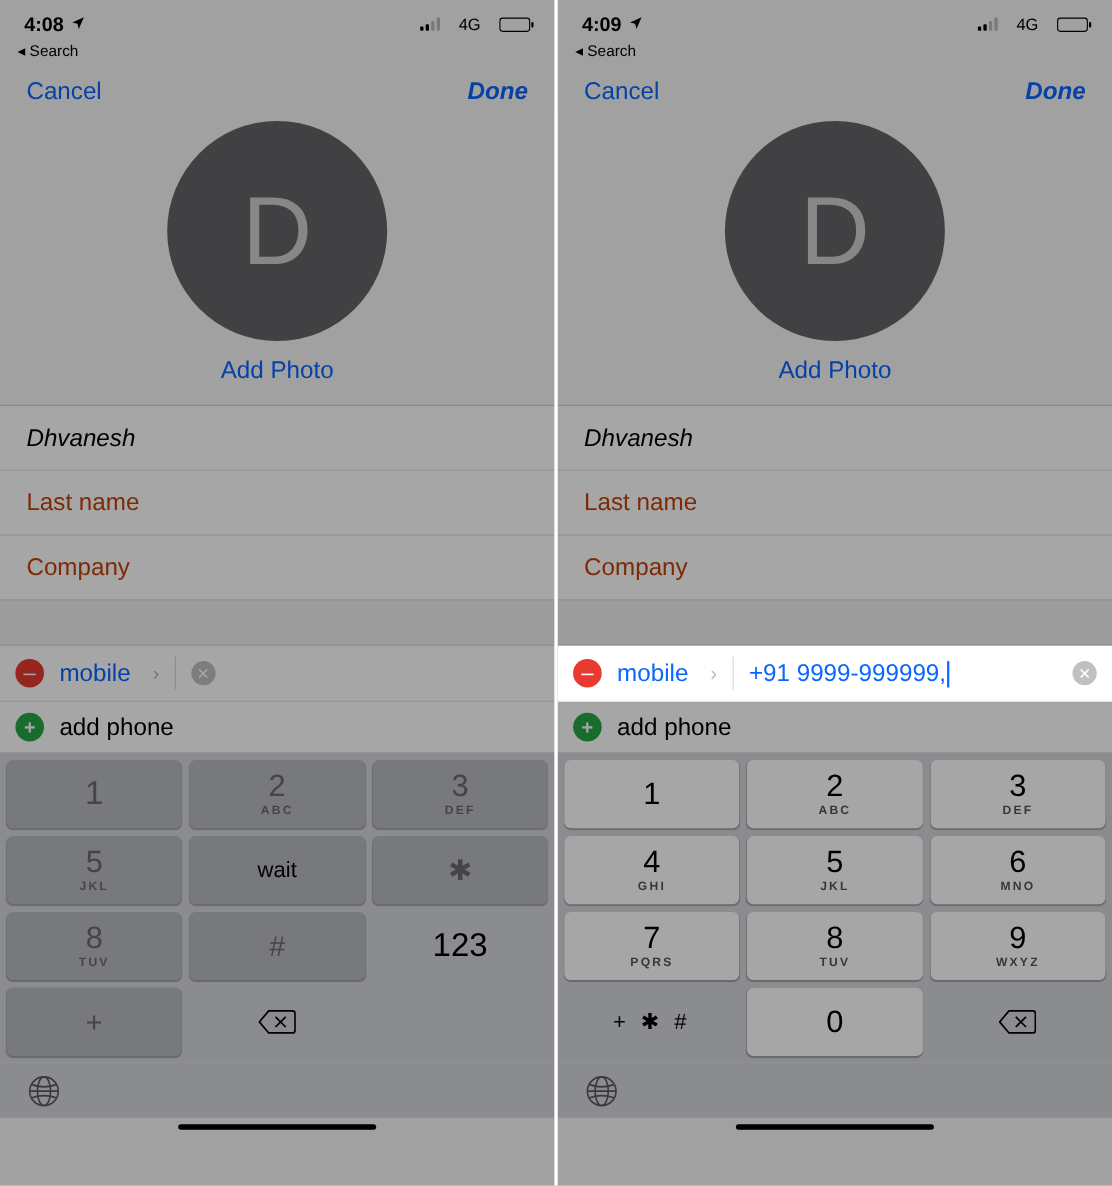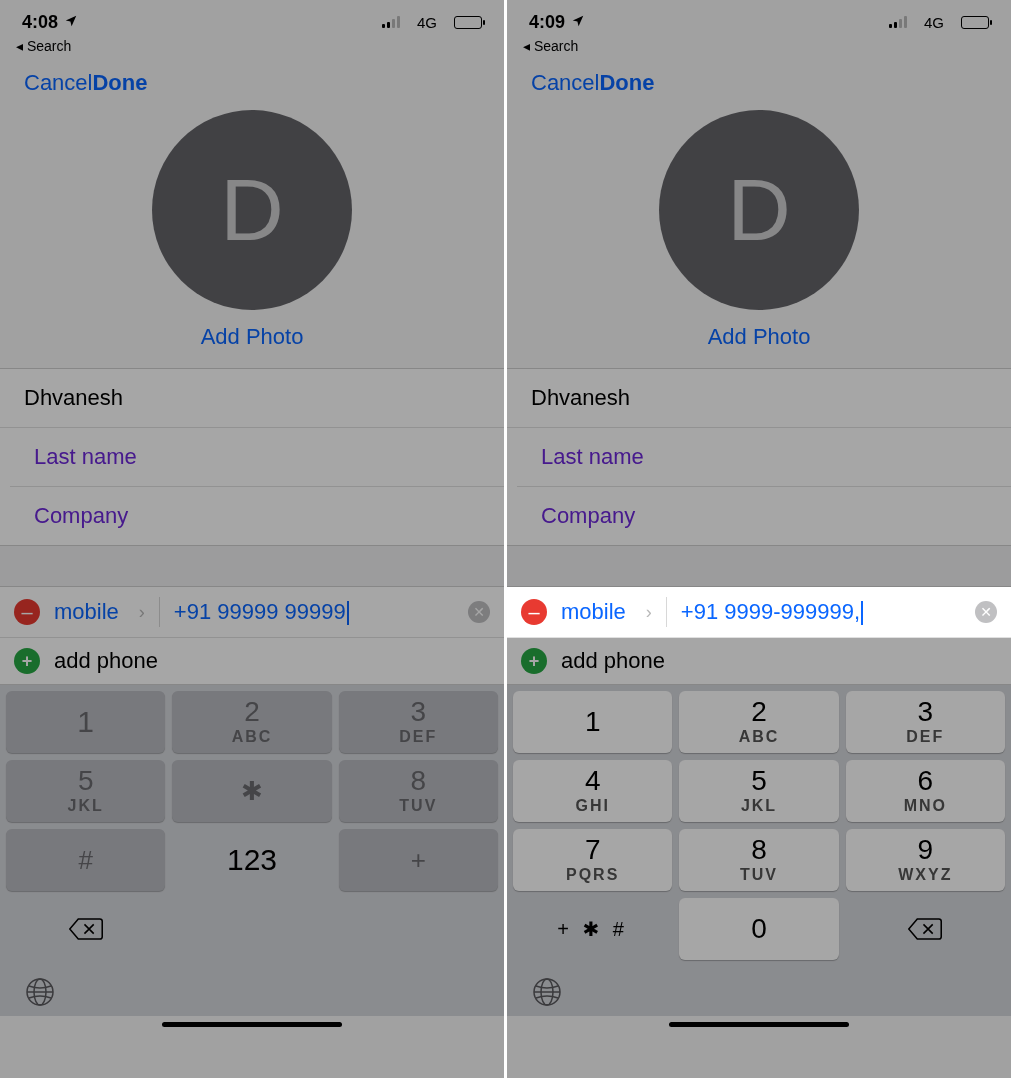--- a/index.html
+++ b/index.html
@@ -12,51 +12,51 @@
   .status-left { display:flex; align-items:center; gap:6px;}
   .status-right { display:flex; align-items:center; gap:17px; font-size:15px; font-weight:500;}
   .loc-icon { display:inline-block; }
   .signal { display:inline-flex; align-items:flex-end; gap:2px; height:12px;}
   .signal .b { width:3px; background:#000; border-radius:1px;}
   .signal .b1{height:4px;} .signal .b2{height:6px;} .signal .b3{height:9px;background:#bbb;} .signal .b4{height:12px;background:#bbb;}
   .battery { display:inline-block; width:28px; height:13px; border:1.5px solid #000; border-radius:3px; position:relative;}
   .battery::after{content:"";position:absolute;right:-4px;top:3px;width:2.5px;height:5px;background:#000;border-radius:1px;}
   .battery-fill{height:100%;width:70%;background:#000;border-radius:1px;}
   .back-search { font-size:14px; color:#000000; padding: 2px 16px 6px 16px;}
-  .nav { display:flex; justify-content:flex-start; padding: 10px 24px 6px 24px;}
+  .nav { display:flex; justify-content:space-between; padding: 10px 24px 6px 24px;}
   .nav-btn { font-size:22px; color:#0a66ff; background:none;border:none;}
-  .nav-btn.done{font-weight:600;}
+  .nav-btn.done{font-weight:600;font-style:italic;}
   .avatar-zone{ display:flex; flex-direction:column; align-items:center; padding: 8px 0 18px 0; background:#f7f7f8;}
   .avatar{ width:200px; height:200px; border-radius:50%; background:#656569; display:flex; align-items:center; justify-content:center;}
   .avatar-letter{ color:#d0d0d2; font-size:88px; font-weight:500;}
   .add-photo{ color:#0a66ff; font-size:22px; margin-top:14px; background:none;border:none;}
   .fields { background:#fff; border-top:1px solid #d0d0d0; border-bottom:1px solid #d0d0d0;}
   .field{ padding:16px 24px; font-size:22px; border-bottom:1px solid #e0e0e0;}
   .field:last-child{border-bottom:none;}
-  .field.filled{ color:#000; font-weight:400;}
-  .field.placeholder{ color:#6d28d9;margin-left:10px;}
+  .field.filled{ color:#000; font-weight:400;font-style:italic;}
+  .field.placeholder{ color:#c2410c;}
   .spacer{ height:40px; background:#f0f0f2;}
   .phone-rows{ background:#fff; border-top:1px solid #d0d0d0; border-bottom:1px solid #d0d0d0;}
   .phone-row{ display:flex; align-items:center; padding:10px 14px; gap:14px; border-bottom:1px solid #e0e0e0; position:relative;}
   .phone-row:last-child{border-bottom:none;}
   .circle-btn{ width:26px;height:26px;border-radius:50%; display:flex;align-items:center;justify-content:center;flex-shrink:0;}
   .circle-minus{ background:#e83a31; color:#fff; font-size:20px; line-height:1;}
   .circle-plus{ background:#27a844; color:#fff; font-size:18px; line-height:1; font-weight:600;}
   .label-group{ display:flex; align-items:center; gap:20px; color:#0a66ff; font-size:22px;}
   .chev{ color:#b8b8b8; font-size:18px;}
   .divider-v{ width:1px; height:30px; background:#d8d8d8;}
   .number-val{ color:#0a66ff; font-size:22px; font-weight:400; flex:1;}
   .caret{ display:inline-block; width:2px; height:24px; background:#0a66ff; vertical-align:middle; margin-left:1px;}
   .clear-x{ width:22px;height:22px;border-radius:50%;background:#c0c0c2;color:#fff;display:flex;align-items:center;justify-content:center;font-size:14px;}
   .add-label{ font-size:22px; color:#000;}
   .keypad{ background:#d5d7dc; padding:6px; display:grid; grid-template-columns:repeat(3,1fr); gap:7px;}
   .key{ background:#fff; border-radius:6px; height:62px; display:flex; flex-direction:column; align-items:center; justify-content:center; box-shadow:0 1px 1px rgba(0,0,0,0.25);}
   .key .digit{ font-size:28px; color:#000; line-height:1;}
   .key .digit1{ font-size:30px; color:#9a9a9a;}
-  .key .letters{ font-size:16px; color:#555; letter-spacing:2px; font-weight:600; margin-top:2px;}
+  .key .letters{ font-size:11px; color:#555; letter-spacing:2px; font-weight:600; margin-top:2px;}
   .key.word .wtext{ font-size:20px; color:#000;}
   .key.flat{ background:transparent; box-shadow:none;}
   .key.flat .digit{font-size:24px;}
   .key .sym{font-size:26px;}
   .bottom-row{ display:flex; justify-content:space-between; align-items:center; padding:10px 24px 8px 24px; background:#d5d7dc;}
   .globe{ width:32px;height:32px;}
   .home-ind{ width:180px; height:5px; background:#000; border-radius:3px; margin:6px auto 10px auto;}
   .backspace svg{display:block;}
 
   
@@ -119,21 +119,20 @@
     <div class="spacer"></div>
 
     <div class="phone-rows">
       <div class="phone-row">
         <div class="circle-btn circle-minus">–</div>
         <div class="label-group">
           <span>mobile</span>
           <span class="chev">›</span>
         </div>
         <div class="divider-v"></div>
-        <div class="number-val"><span>+91 99999 99999</span><span class="caret"></span></div>
         <div class="clear-x">✕</div>
       </div>
       <div class="phone-row">
         <div class="circle-btn circle-plus">+</div>
         <div class="add-label">add phone</div>
       </div>
     </div>
 
     <div class="keypad">
       <div class="key dim-key">
@@ -144,20 +143,23 @@
           <span class="letters">ABC</span>
         </div>
       <div class="key dim-key">
           <span class="digit">3</span>
           <span class="letters">DEF</span>
         </div>
 
       <div class="key dim-key">
           <span class="digit">5</span>
           <span class="letters">JKL</span>
+        </div>
+      <div class="key word dim-key">
+          <span class="wtext">wait</span>
         </div>
 
       <div class="key dim-key">
           <span class="sym">✱</span>
         </div>
       <div class="key dim-key">
           <span class="digit">8</span>
           <span class="letters">TUV</span>
         </div>
       <div class="key dim-key">

